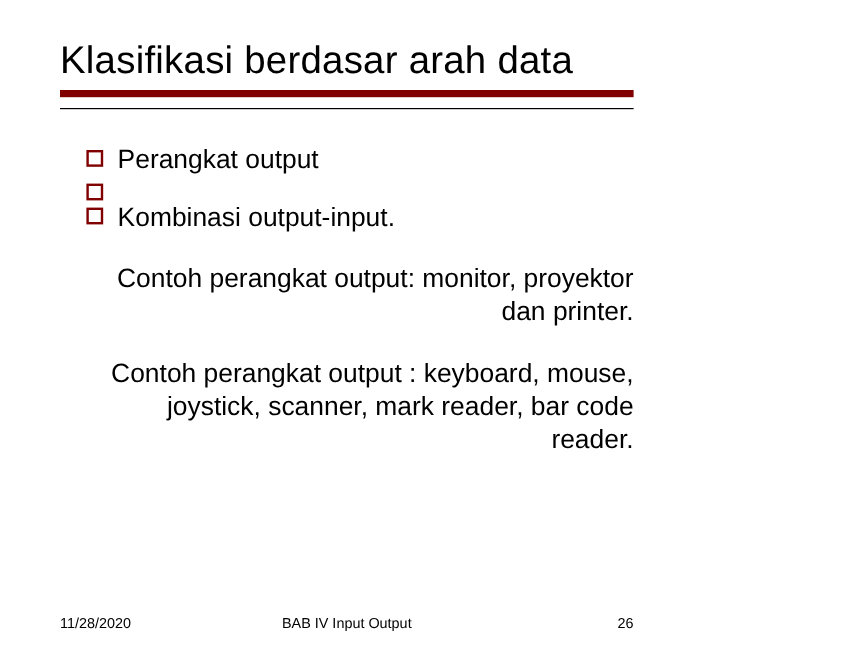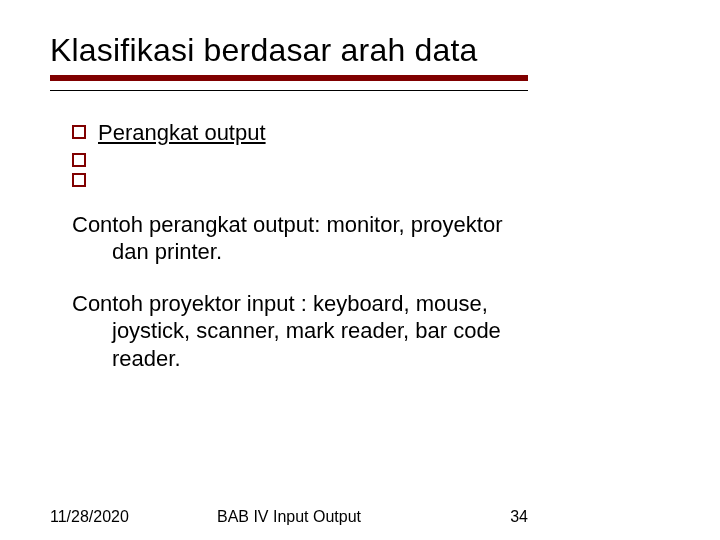--- a/index.html
+++ b/index.html
@@ -23,21 +23,20 @@
   }
   .rule-thin {
     height: 1px;
     background: #000;
     width: 100%;
     margin-top: 9px;
   }
   .bullets {
     list-style: none;
     margin: 15px 0 24px 22px;
-    text-decoration: underline;
   }
   .bullets li {
     font-size: 22px;
     line-height: 1.25;
     display: flex;
     align-items: flex-start;
     gap: 12px;
   }
   .chk {
     width: 14px; height: 14px;
@@ -45,28 +44,29 @@
     flex: 0 0 14px;
     margin-top: 6px;
   }
   .para {
     font-size: 22px;
     line-height: 1.25;
     margin: 0 0 24px 22px;
     text-indent: -40px;
     padding-left: 40px;
     max-width: 590px;
+    text-align: right;
   }
   .footer {
     position: absolute;
     left: 50px; right: 50px; bottom: 14px;
     display: flex;
     justify-content: space-between;
     align-items: baseline;
-    font-size: 16px;
+    font-size: 12px;
     color: #000;
   }
   .footer-center { position: absolute; left: 50%; transform: translateX(-50%); text-align: right; }
 </style>
 </head>
 <body>
 
 <div class="slide">
 
   <h1 class="title">Klasifikasi berdasar arah data</h1>
@@ -79,26 +79,27 @@
   <ul class="bullets">
     <li>
       <span class="chk"></span>
       <span>Perangkat output</span>
     </li>
     <li>
       <span class="chk"></span>
     </li>
     <li>
       <span class="chk"></span>
+      <span>Kombinasi output-input.</span>
     </li>
   </ul>
 
   <p class="para">Contoh perangkat output: monitor, proyektor dan printer.</p>
 
-  <p class="para">Contoh proyektor input : keyboard, mouse, joystick, scanner, mark reader, bar code reader.</p>
+  <p class="para">Contoh perangkat output : keyboard, mouse, joystick, scanner, mark reader, bar code reader.</p>
 
   <div class="footer">
     <span>11/28/2020</span>
     <span class="footer-center">BAB IV   Input Output</span>
-    <span>34</span>
+    <span>26</span>
   </div>
 
 </div>
 
 </body></html>

